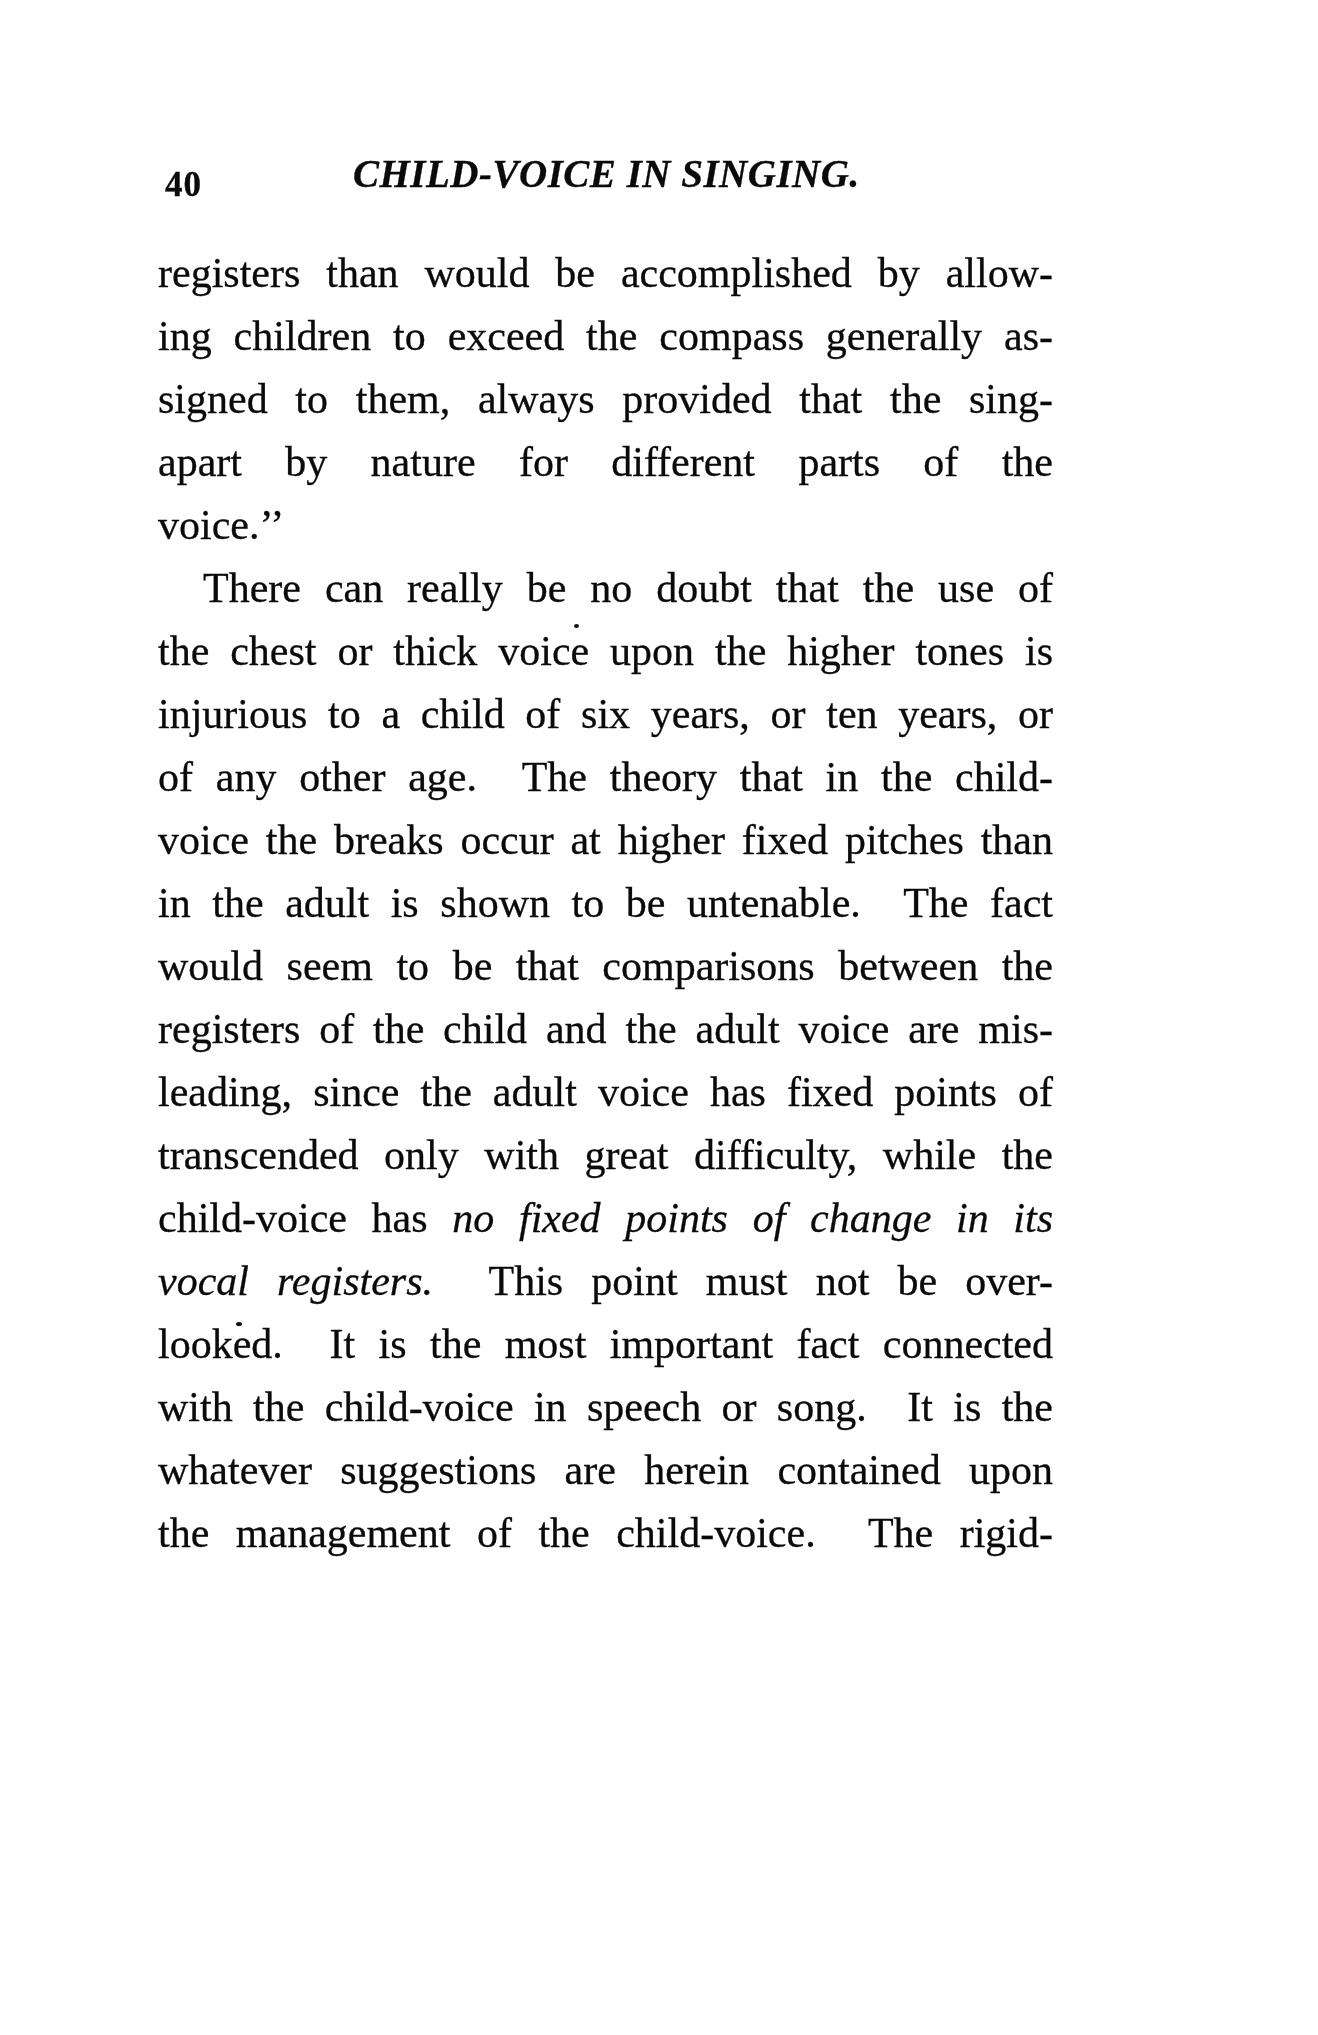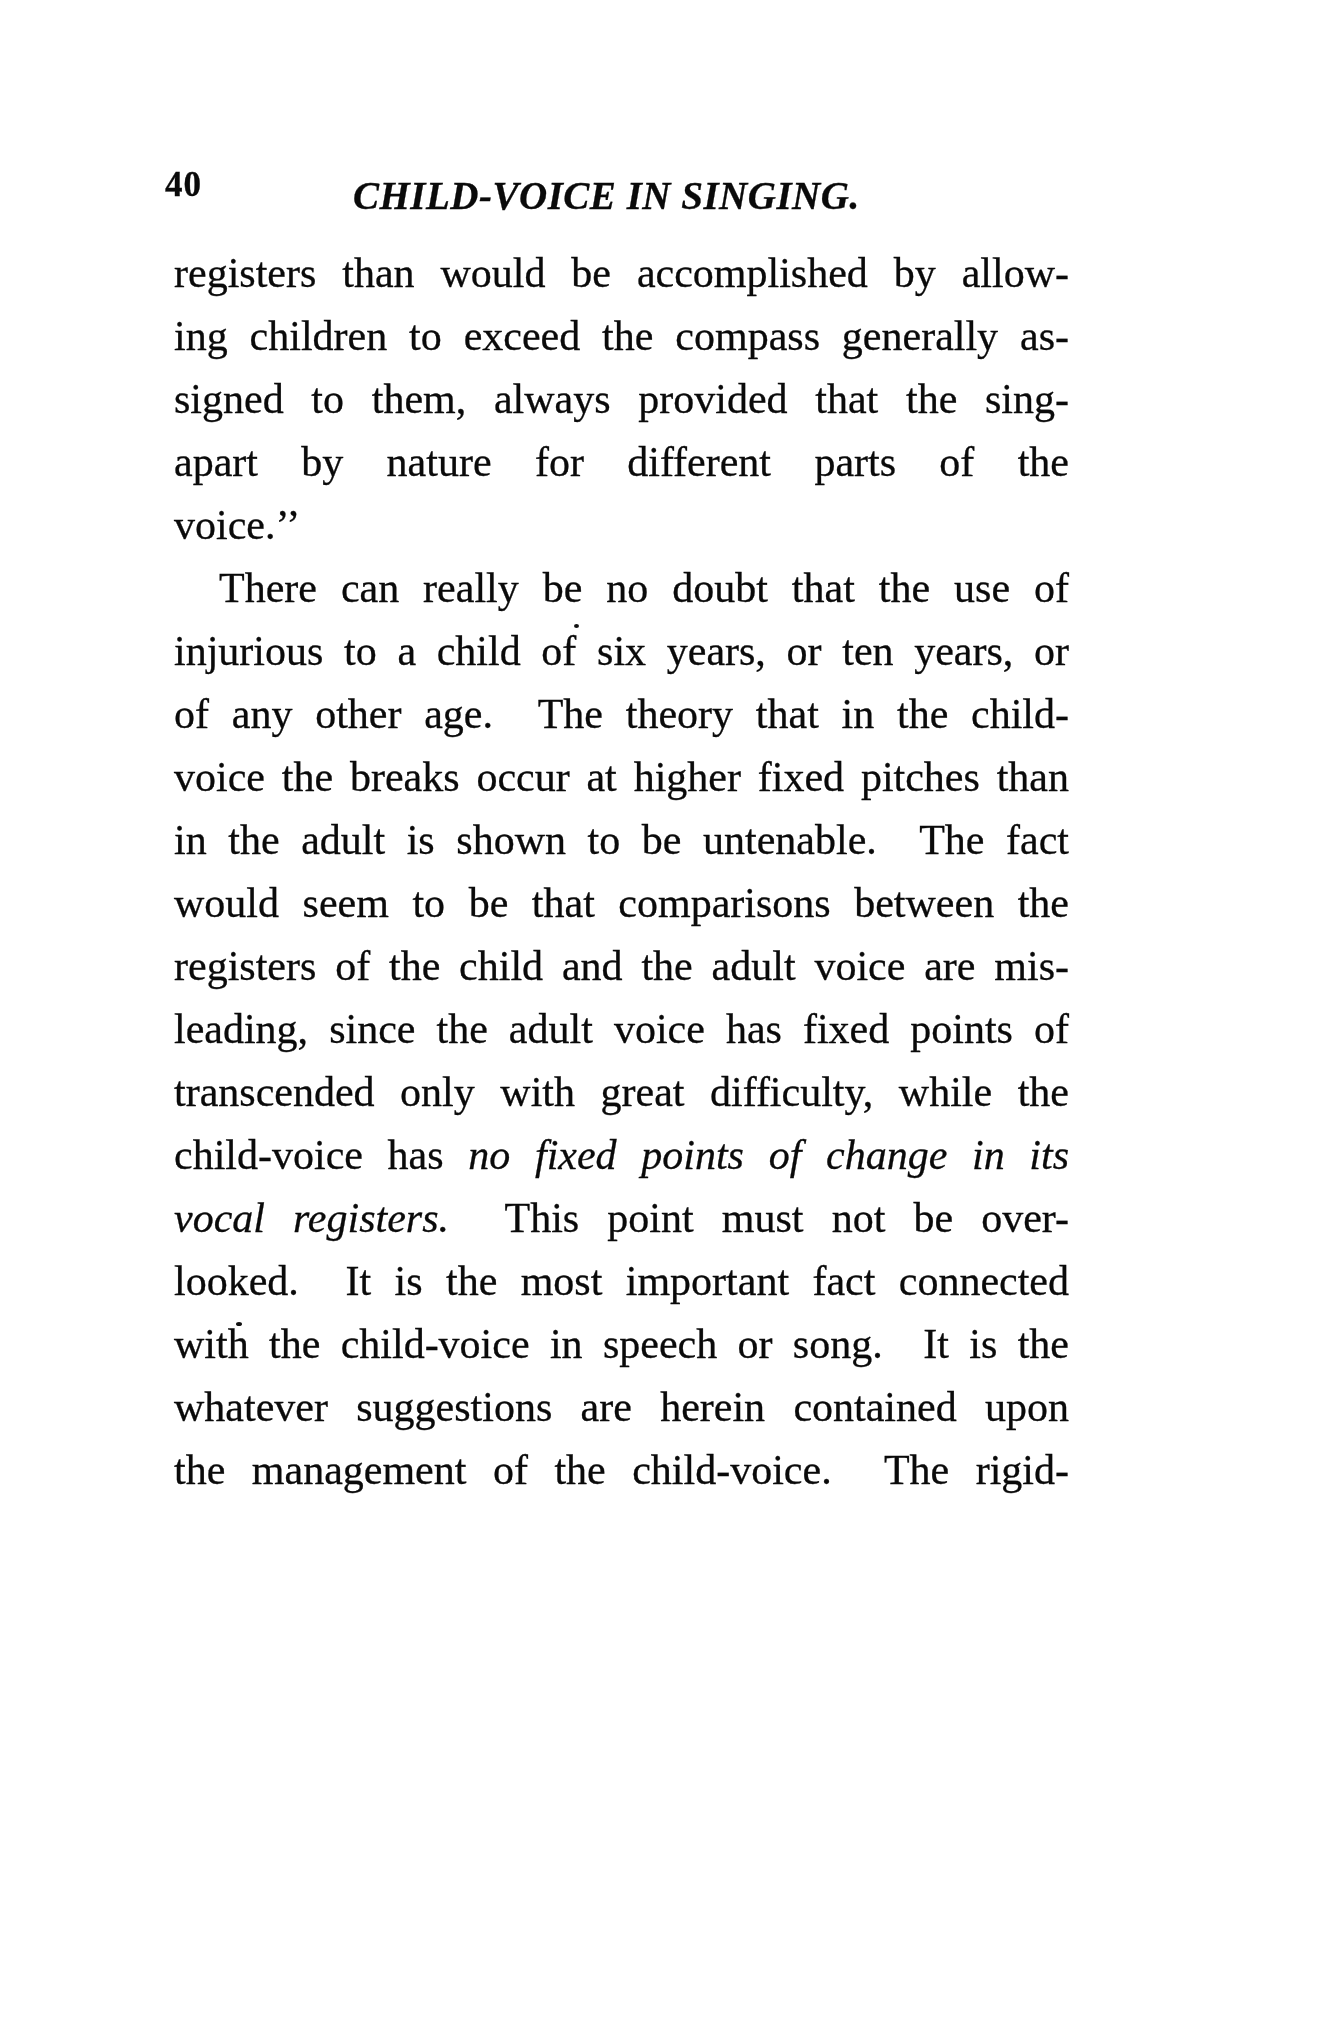--- a/index.html
+++ b/index.html
@@ -24,31 +24,31 @@
     left: 165px;
     top: 167px;
     font-size: 35px;
     font-weight: 700;
     line-height: 1;
     letter-spacing: 1px;
   }
   .running-title {
     position: absolute;
     left: 353px;
-    top: 176px;
+    top: 154px;
     font-size: 39px;
     font-style: italic;
     font-weight: 600;
     line-height: 1;
     letter-spacing: 0.5px;
     white-space: nowrap;
   }
   .text-block {
     position: absolute;
-    left: 174px;
+    left: 158px;
     top: 242px;
     width: 895px;
     font-size: 42px;
   }
   .para { margin: 0; padding: 0; }
   .line {
     height: 63px;
     line-height: 63px;
     text-align: justify;
     text-align-last: justify;
@@ -76,20 +76,21 @@
   <div class="text-block">
       <div class="para">
         <div class="line"><span class="seg">registers than would be accomplished by allow-</span></div>
         <div class="line"><span class="seg">ing children to exceed the compass generally as-</span></div>
         <div class="line"><span class="seg">signed to them, always provided that the sing-</span></div>
         <div class="line"><span class="seg">apart by nature for different parts of the</span></div>
         <div class="line left"><span class="seg">voice.’’</span></div>
       </div>
       <div class="para">
         <div class="line indent"><span class="seg">There can really be no doubt that the use of</span></div>
+        <div class="line"><span class="seg">the chest or thick voice upon the higher tones is</span></div>
         <div class="line"><span class="seg">injurious to a child of six years, or ten years, or</span></div>
         <div class="line"><span class="seg">of any other age.&nbsp; The theory that in the child-</span></div>
         <div class="line"><span class="seg">voice the breaks occur at higher fixed pitches than</span></div>
         <div class="line"><span class="seg">in the adult is shown to be untenable.&nbsp; The fact</span></div>
         <div class="line"><span class="seg">would seem to be that comparisons between the</span></div>
         <div class="line"><span class="seg">registers of the child and the adult voice are mis-</span></div>
         <div class="line"><span class="seg">leading, since the adult voice has fixed points of</span></div>
         <div class="line"><span class="seg">transcended only with great difficulty, while the</span></div>
         <div class="line"><span class="seg">child-voice has </span><span class="seg it">no fixed points of change in its</span></div>
         <div class="line"><span class="seg it">vocal registers.</span><span class="seg">&nbsp; This point must not be over-</span></div>

